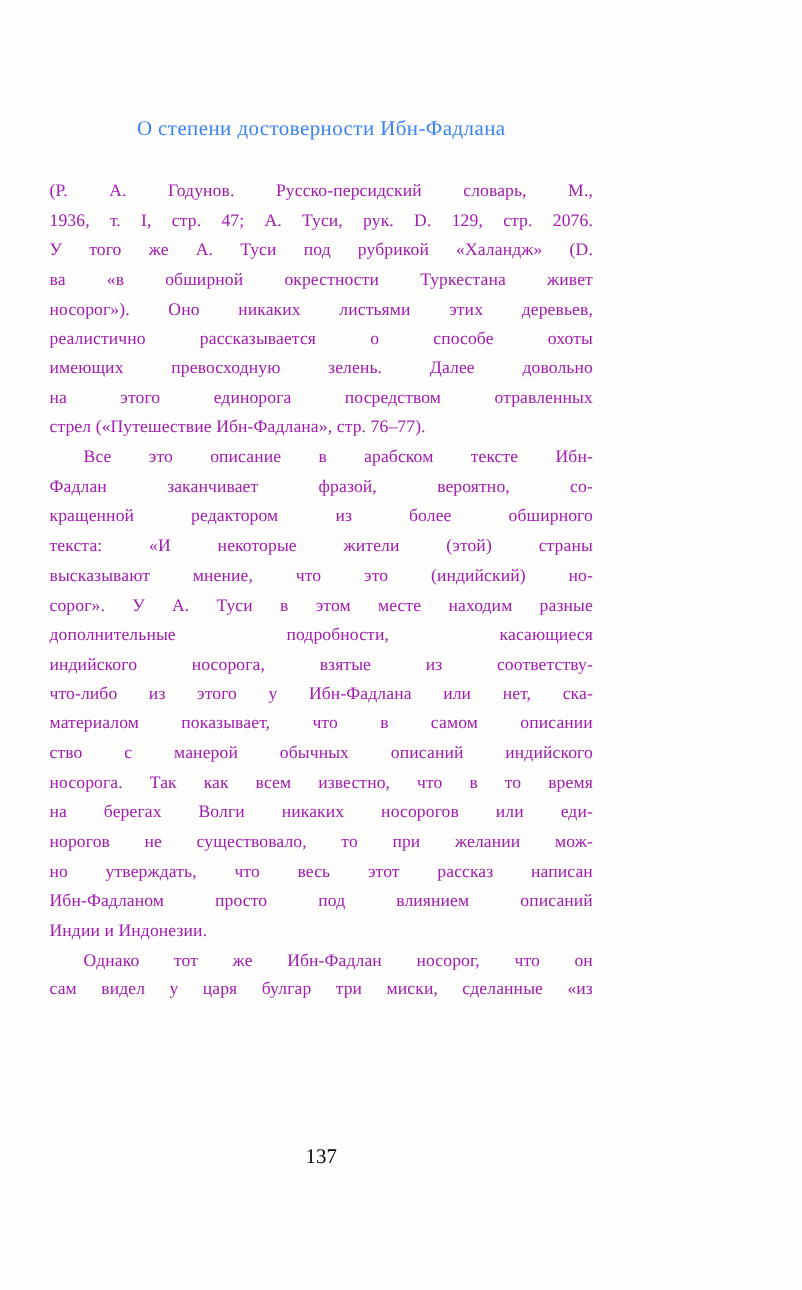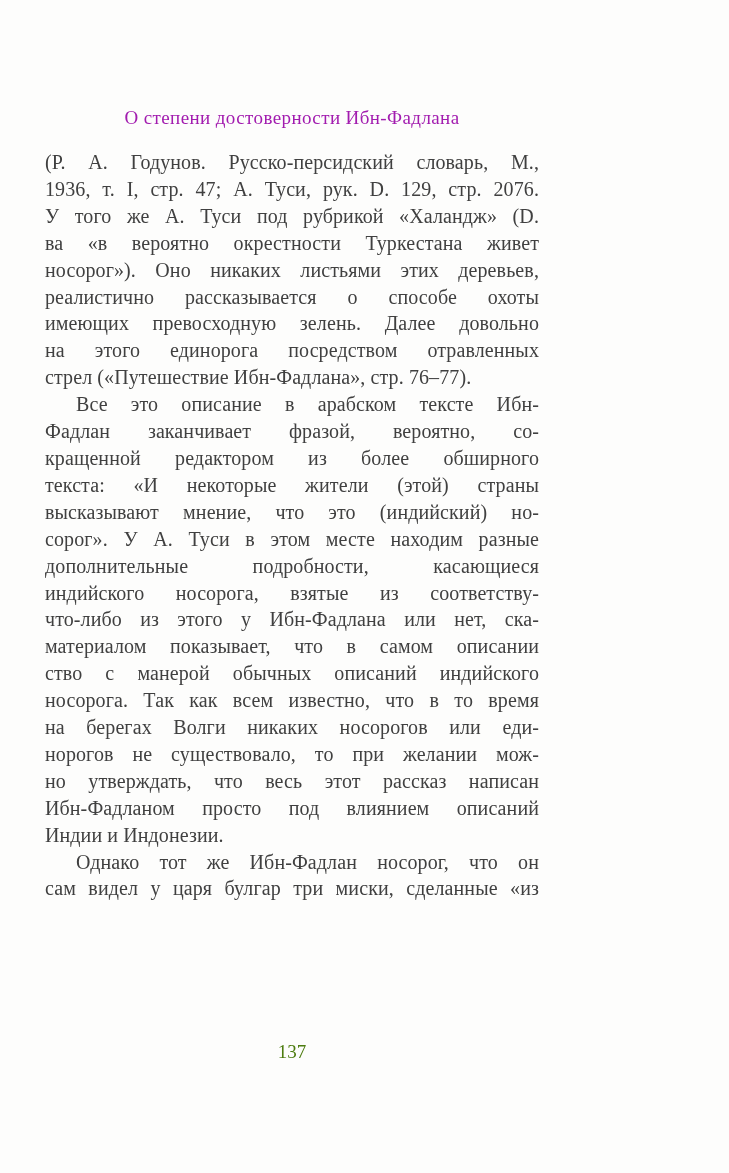--- a/index.html
+++ b/index.html
@@ -17,64 +17,64 @@
   }
   .running-header {
     position: absolute;
     left: 45px;
     top: 107px;
     width: 494px;
     text-align: center;
     font-size: 19px;
     line-height: 22px;
     letter-spacing: 0.4px;
-    color: #a21caf;
+    color: #3b82f6;
   }
   .body-text {
     position: absolute;
     left: 45px;
-    top: 149px;
+    top: 161px;
     width: 494px;
-    font-size: 20px;
+    font-size: 16px;
     line-height: 26.9px;
-    color: #404040;
+    color: #a21caf;
   }
   .line {
     text-align: justify;
     text-align-last: justify;
     letter-spacing: 0.1px;
   }
   .line.para-end {
     text-align-last: left;
     font-family: Liberation Serif, serif;
   }
   .line.indent {
     text-indent: 31px;
   }
   .page-number {
     position: absolute;
     left: 45px;
     top: 1041px;
     width: 494px;
     text-align: center;
     font-size: 19px;
-    color: #4d7c0f;
+    color: #000000;
   }
 </style>
 </head>
 <body>
 
 <div class="scan-page">
   <div class="running-header">О степени достоверности Ибн-Фадлана</div>
 
   <div class="body-text">
       <div class="line">(Р. А. Годунов. Русско-персидский словарь, М.,</div>
       <div class="line">1936, т. I, стр. 47; А. Туси, рук. D. 129, стр. 2076.</div>
       <div class="line">У того же А. Туси под рубрикой «Халандж» (D.</div>
-      <div class="line">ва «в вероятно окрестности Туркестана живет</div>
+      <div class="line">ва «в обширной окрестности Туркестана живет</div>
       <div class="line">носорог»). Оно никаких листьями этих деревьев,</div>
       <div class="line">реалистично рассказывается о способе охоты</div>
       <div class="line">имеющих превосходную зелень. Далее довольно</div>
       <div class="line">на этого единорога посредством отравленных</div>
       <div class="line para-end">стрел («Путешествие Ибн-Фадлана», стр. 76–77).</div>
       <div class="line indent">Все это описание в арабском тексте Ибн-</div>
       <div class="line">Фадлан заканчивает фразой, вероятно, со-</div>
       <div class="line">кращенной редактором из более обширного</div>
       <div class="line">текста: «И некоторые жители (этой) страны</div>
       <div class="line">высказывают мнение, что это (индийский) но-</div>

